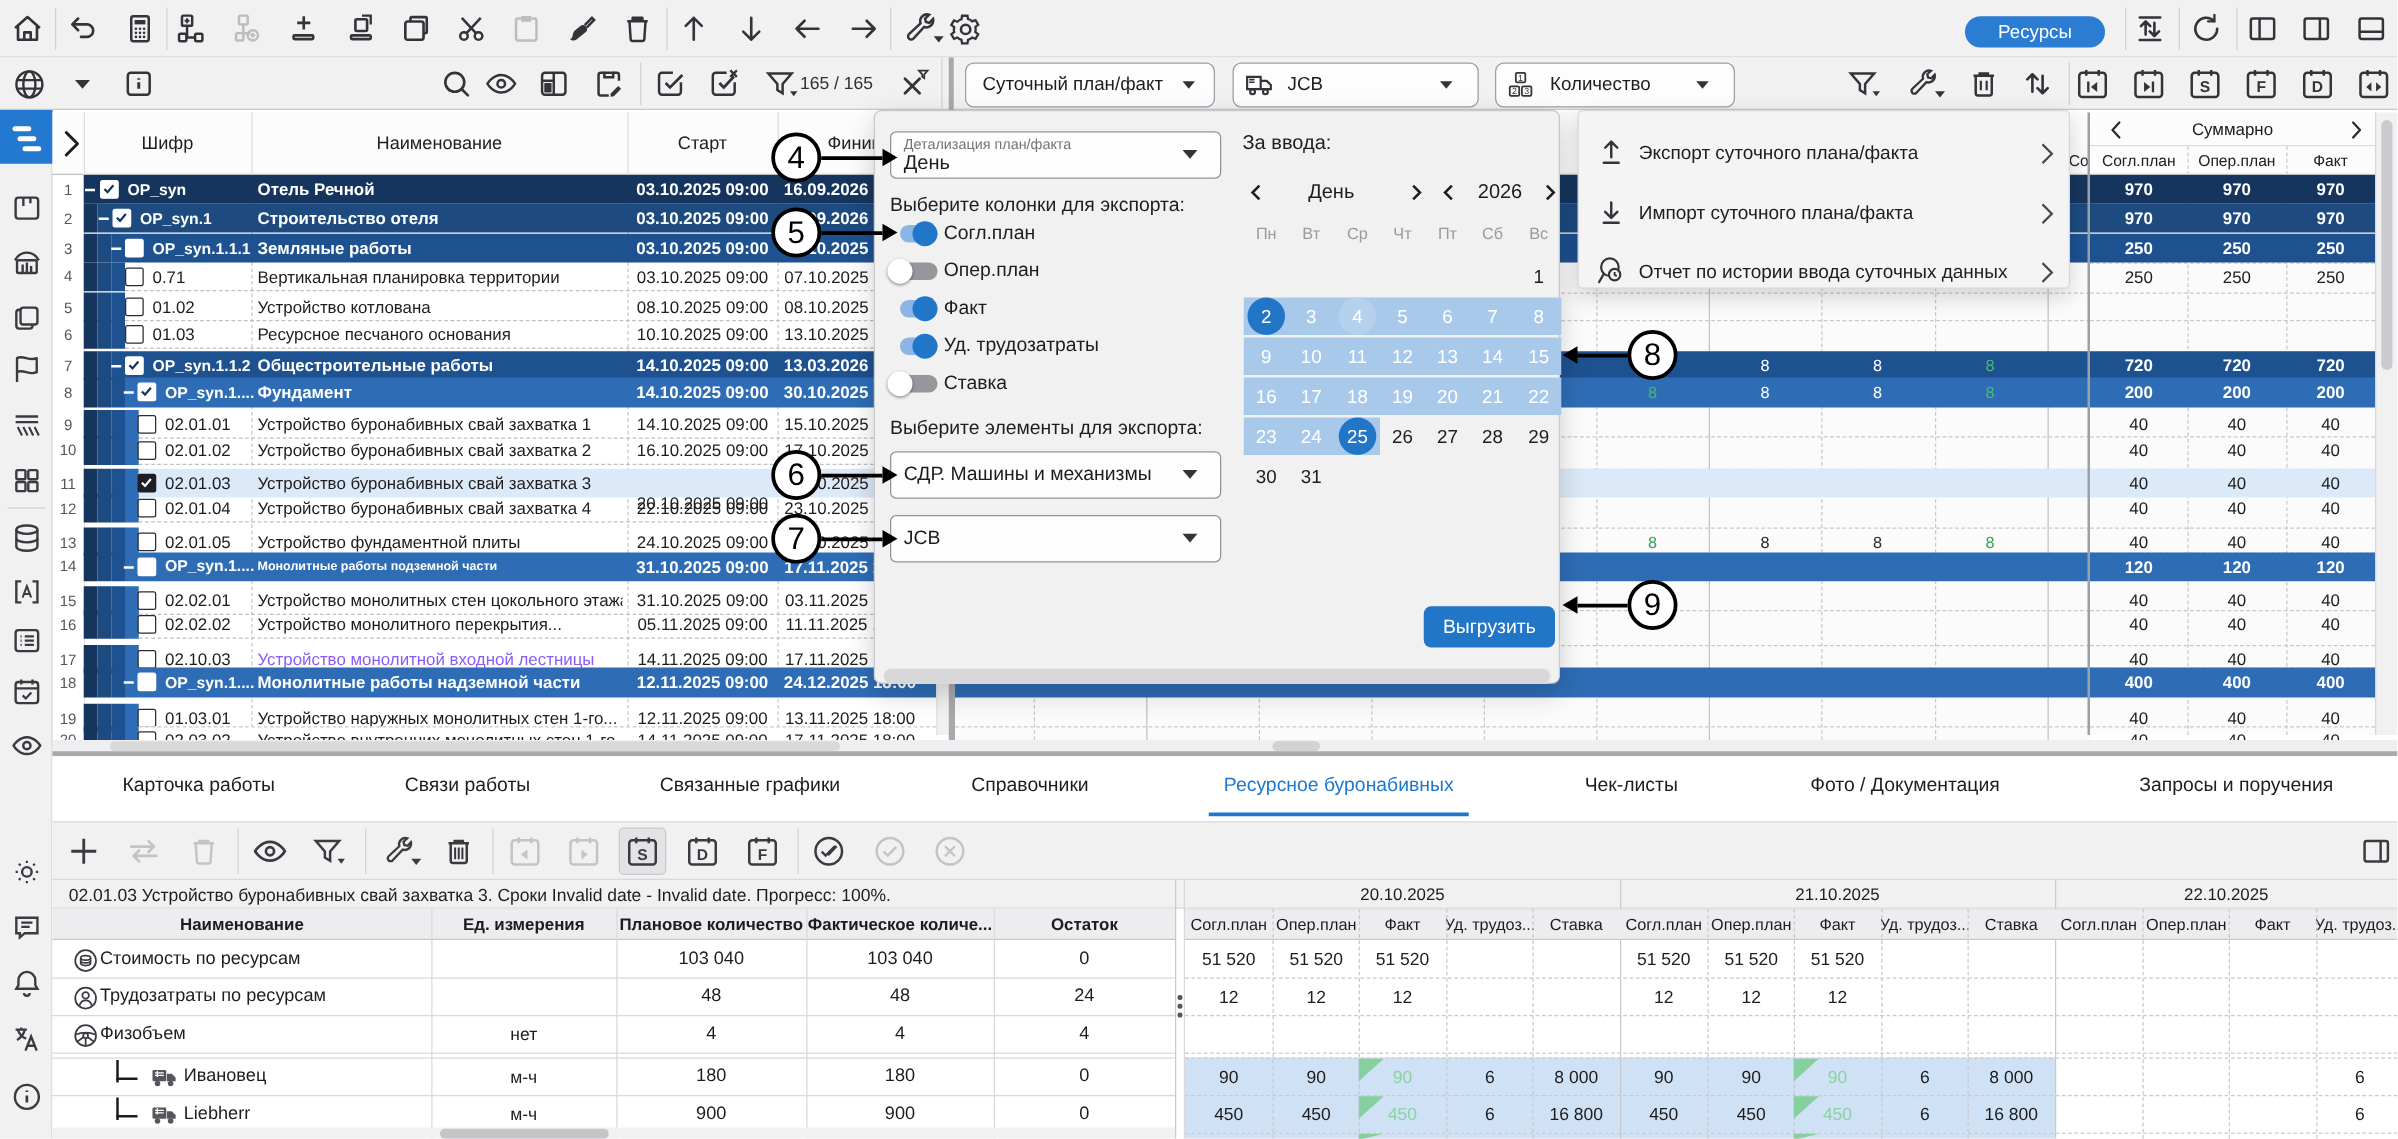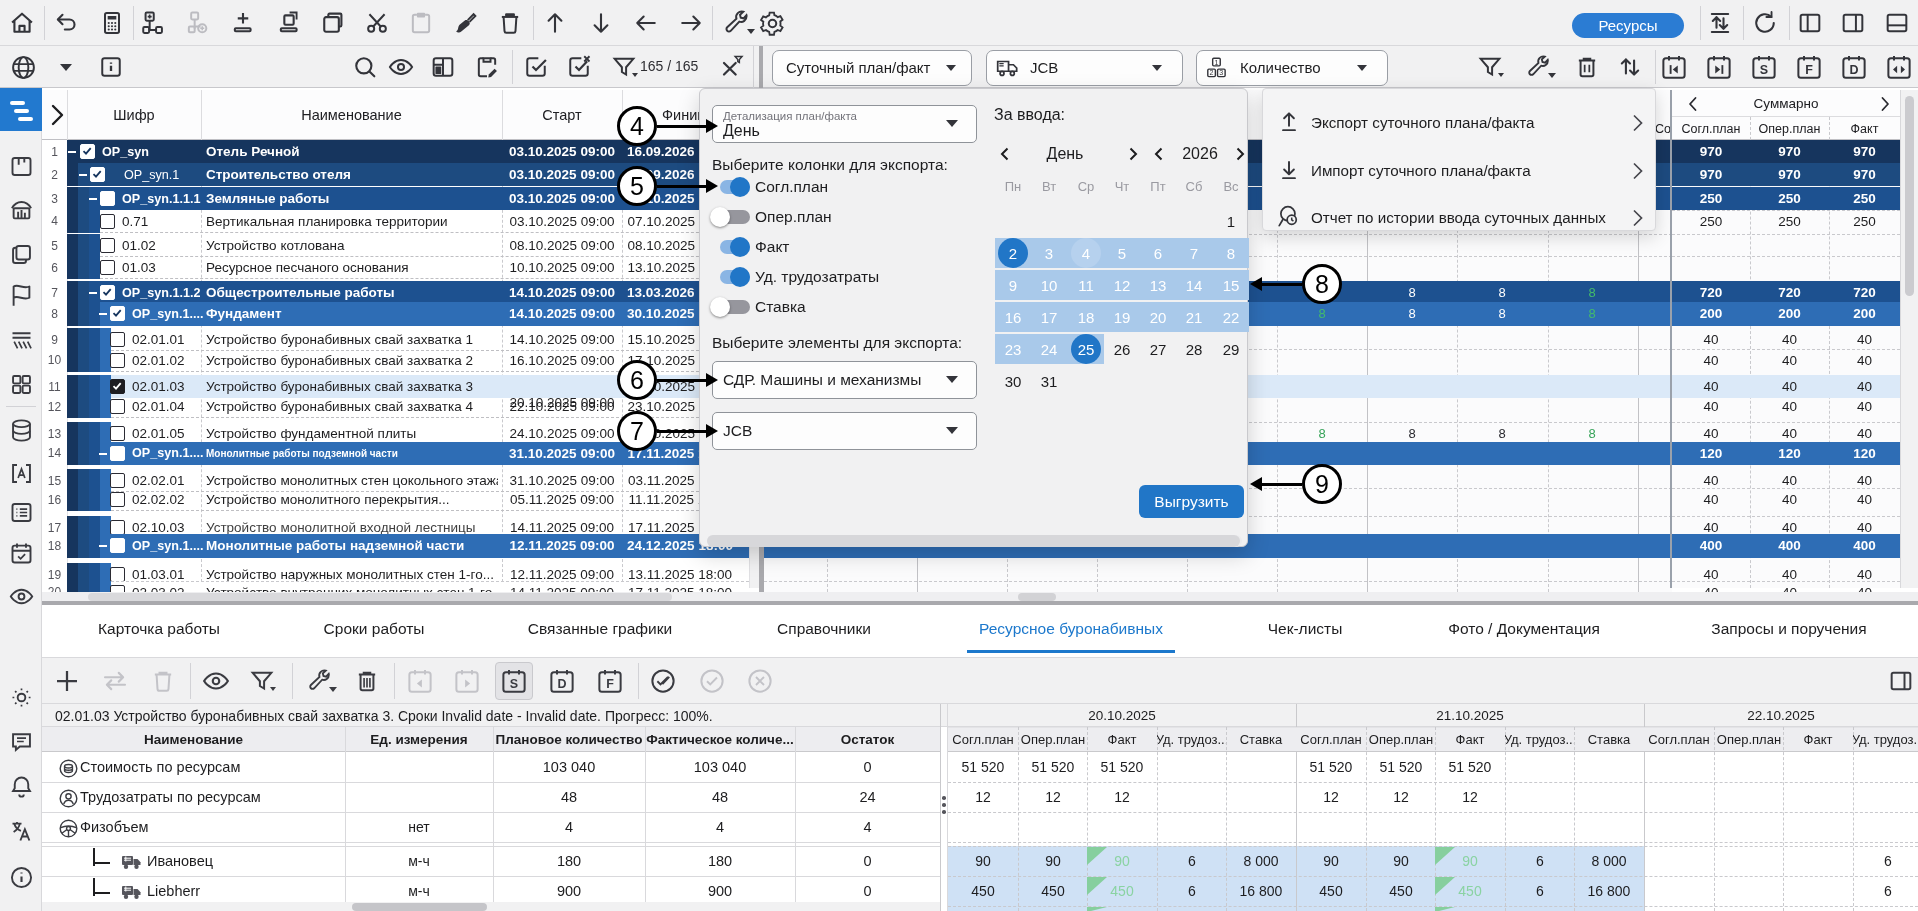--- a/index.html
+++ b/index.html
@@ -507,21 +507,21 @@
 <div class="abs" style="left:0;top:163.2px;width:749px;height:23.2px;">
 <div class="cell ctr" style="left:42px;top:0;width:25px;height:100%;font-size:12px;color:#55555c;">2</div>
 <div class="abs" style="left:67px;top:0;width:11px;height:100%;background:#16355e;"></div>
 <div class="abs" style="left:78px;top:0;width:671px;height:100%;background:#1d4b80;"></div>
 <div class="dash" style="left:79px;top:11px;"></div>
 <div class="cbx" style="left:90px;top:4px;border-color:#fff;">
           <svg width="12" height="12" viewBox="0 0 12 12">
             <path d="M2.5 6.2 5 8.7 9.7 3.2" stroke="#16355e" stroke-width="1.8" fill="none"></path>
           </svg>
         </div>
-<div class="cell" style="left:112px;top:0;width:89px;height:100%;font-size:12.6px;color:#fff;font-weight:normal;white-space:nowrap;margin-left:12px;">OP_syn.1</div>
+<div class="cell" style="left:112px;top:0;width:89px;height:100%;font-size:12.6px;color:#fff;font-weight:bold;white-space:nowrap;">OP_syn.1</div>
 <div class="cell" style="left:206px;top:0;width:292px;height:100%;font-size:13.5px;color:#fff;font-weight:bold;white-space:nowrap;overflow:hidden;">Строительство отеля</div>
 <div class="cell ctr" style="left:502px;top:0;width:120px;height:100%;font-size:13.5px;color:#fff;font-weight:bold;white-space:nowrap;">03.10.2025 09:00</div>
 <div class="cell ctr" style="left:611px;top:0;width:138px;height:100%;font-size:13.5px;color:#fff;font-weight:bold;white-space:nowrap;">16.09.2026 18:00</div>
 </div>
 <div class="abs" style="left:0;top:187.0px;width:749px;height:23.2px;">
 <div class="cell ctr" style="left:42px;top:0;width:25px;height:100%;font-size:12px;color:#55555c;">3</div>
 <div class="abs" style="left:67px;top:0;width:11px;height:100%;background:#16355e;"></div>
 <div class="abs" style="left:78px;top:0;width:11px;height:100%;background:#1d4b80;"></div>
 <div class="abs" style="left:89px;top:0;width:660px;height:100%;background:#1d5190;"></div>
 <div class="dash" style="left:89px;top:11px;"></div>
@@ -710,21 +710,21 @@
 </div>
 <div class="abs" style="left:0;top:516.0px;width:749px;height:23.2px;">
 <div class="cell ctr" style="left:42px;top:0;width:25px;height:100%;font-size:12px;color:#55555c;">17</div>
 <div class="abs" style="left:67px;top:0;width:11px;height:100%;background:#16355e;"></div>
 <div class="abs" style="left:78px;top:0;width:11px;height:100%;background:#1d4b80;"></div>
 <div class="abs" style="left:89px;top:0;width:11px;height:100%;background:#1d5190;"></div>
 <div class="abs" style="left:100px;top:0;width:11px;height:100%;background:#2e6db5;"></div>
 <div class="abs dashb" style="left:111px;top:-1px;width:638px;height:calc(100% + 1px);"></div>
 <div class="cbx" style="left:110px;top:4px;border-color:#2b2b33;"></div>
 <div class="cell" style="left:132px;top:0;width:69px;height:100%;font-size:13.5px;color:#1d1d1f;font-weight:normal;white-space:nowrap;">02.10.03</div>
-<div class="cell" style="left:206px;top:0;width:292px;height:100%;font-size:13.5px;color:#404040;font-weight:normal;white-space:nowrap;overflow:hidden;">Устройство монолитной входной лестницы</div>
+<div class="cell" style="left:206px;top:0;width:292px;height:100%;font-size:13.5px;color:#8b5cf6;font-weight:normal;white-space:nowrap;overflow:hidden;">Устройство монолитной входной лестницы</div>
 <div class="cell ctr" style="left:502px;top:0;width:120px;height:100%;font-size:13.5px;color:#1d1d1f;font-weight:normal;white-space:nowrap;">14.11.2025 09:00</div>
 <div class="cell ctr" style="left:611px;top:0;width:138px;height:100%;font-size:13.5px;color:#1d1d1f;font-weight:normal;white-space:nowrap;">17.11.2025 18:00</div>
 </div>
 <div class="abs" style="left:0;top:534.4px;width:749px;height:23.2px;">
 <div class="cell ctr" style="left:42px;top:0;width:25px;height:100%;font-size:12px;color:#55555c;">18</div>
 <div class="abs" style="left:67px;top:0;width:11px;height:100%;background:#16355e;"></div>
 <div class="abs" style="left:78px;top:0;width:11px;height:100%;background:#1d4b80;"></div>
 <div class="abs" style="left:89px;top:0;width:11px;height:100%;background:#1d5190;"></div>
 <div class="abs" style="left:100px;top:0;width:649px;height:100%;background:#2e6db5;"></div>
 <div class="dash" style="left:99px;top:11px;"></div>
@@ -905,21 +905,21 @@
 </div>
 
   <div class="abs" style="left:42px;top:592px;width:1876px;height:10px;background:#efeff1;"></div>
   <div class="abs" style="left:88px;top:593px;width:584px;height:8px;background:#d9d9dc;border-radius:4px;"></div>
   <div class="abs" style="left:1018px;top:593px;width:38px;height:8px;background:#d2d2d5;border-radius:4px;"></div>
 
   <div id="bottom-panel">
 <div class="abs" style="left:42px;top:601px;width:1876px;height:4px;background:#a9a9ad;"></div>
 <div class="abs" style="left:42px;top:605px;width:1876px;height:306px;background:#fff;"></div>
 <div class="abs" style="left:-1px;top:605px;width:320px;height:48px;display:flex;align-items:center;justify-content:center;font-size:15.5px;color:#1d1d1f;">Карточка работы</div>
-<div class="abs" style="left:214px;top:605px;width:320px;height:48px;display:flex;align-items:center;justify-content:center;font-size:15.5px;color:#1d1d1f;">Сроки работы</div>
+<div class="abs" style="left:214px;top:605px;width:320px;height:48px;display:flex;align-items:center;justify-content:center;font-size:15.5px;color:#1d1d1f;">Связи работы</div>
 <div class="abs" style="left:440px;top:605px;width:320px;height:48px;display:flex;align-items:center;justify-content:center;font-size:15.5px;color:#1d1d1f;">Связанные графики</div>
 <div class="abs" style="left:664px;top:605px;width:320px;height:48px;display:flex;align-items:center;justify-content:center;font-size:15.5px;color:#1d1d1f;">Справочники</div>
 <div class="abs" style="left:911px;top:605px;width:320px;height:48px;display:flex;align-items:center;justify-content:center;font-size:15.5px;color:#1c78cc;">Ресурсное буронабивных</div>
 <div class="abs" style="left:1145px;top:605px;width:320px;height:48px;display:flex;align-items:center;justify-content:center;font-size:15.5px;color:#1d1d1f;">Чек-листы</div>
 <div class="abs" style="left:1364px;top:605px;width:320px;height:48px;display:flex;align-items:center;justify-content:center;font-size:15.5px;color:#1d1d1f;">Фото / Документация</div>
 <div class="abs" style="left:1629px;top:605px;width:320px;height:48px;display:flex;align-items:center;justify-content:center;font-size:15.5px;color:#1d1d1f;">Запросы и поручения</div>
 <div class="abs" style="left:967px;top:650px;width:208px;height:3px;background:#1c78cc;"></div>
 <div class="abs tb" style="left:42px;top:657px;width:1876px;height:47px;border-top:1px solid #d9d9dc;border-bottom:1px solid #d9d9dc;"></div>
 <div class="abs ic" style="left:51px;top:665px;width:32px;height:32px;">
         <svg width="30" height="30" viewBox="0 0 24 24" fill="none" stroke="#3a3b41" stroke-width="1.8">

